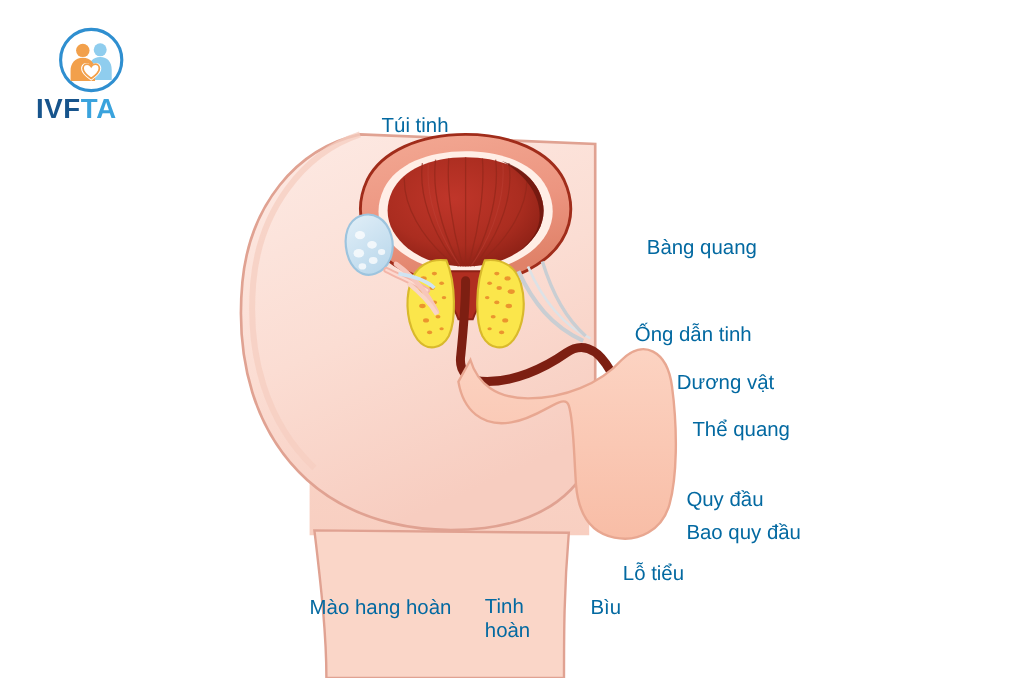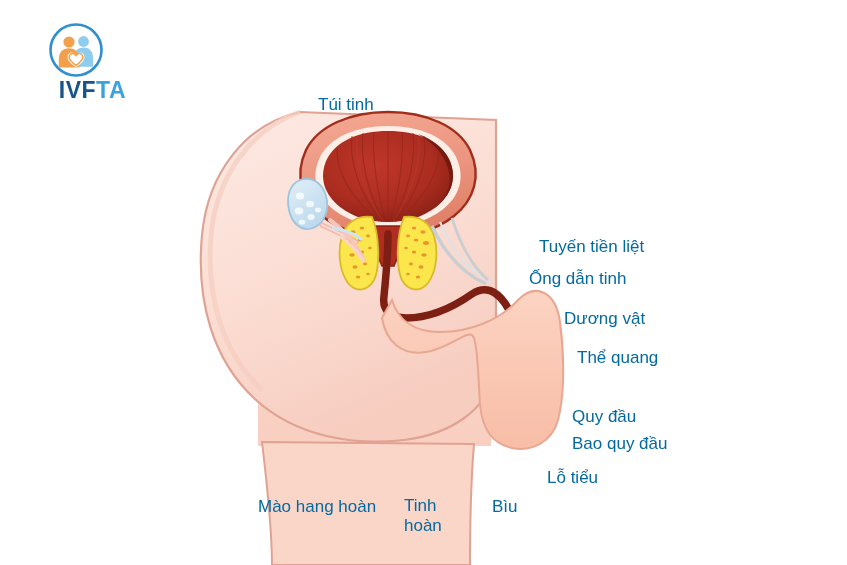--- a/index.html
+++ b/index.html
@@ -8,21 +8,21 @@
     font-family:"Liberation Sans", sans-serif;
     overflow:hidden;
   }
   #page{ position:relative; width:847px; height:565px; background:#fff; }
 
   
   #logo{ position:absolute; left:30px; top:22px; width:96px; height:82px; }
   #logo .mark{ position:absolute; left:18px; top:0; width:56px; height:56px; }
   #logo .wordmark{
     position:absolute; left:0; top:55px; width:96px;
-    text-align:right; font-size:23px; font-weight:bold;
+    text-align:left; font-size:23px; font-weight:bold;
     letter-spacing:0.5px; line-height:26px;
   }
   #logo .w1{ color:#17548c; }
   #logo .w2{ color:#3aa3dd; }
 
   
   #art{ position:absolute; left:0; top:0; width:847px; height:565px; }
 
   
   .label{
@@ -362,24 +362,24 @@
       <circle cx="524" cy="397" r="3.2"></circle>
       <circle cx="545" cy="424" r="3.2"></circle>
       <circle cx="429" cy="412" r="3.2"></circle>
       <circle cx="441" cy="408" r="3.2"></circle>
       <circle cx="476" cy="424" r="3.2"></circle>
     </g>
   </path>
     </svg>
 
   <div class="label" style="left:318px; top:76px;">Túi tinh</div>
-  <div class="label" style="left:539px; top:218px;">Tuyến tiền liệt</div>
+  <div class="label" style="left:539px; top:178px;">Bàng quang</div>
   <div class="label" style="left:529px; top:250px;">Ống dẫn tinh</div>
   <div class="label" style="left:564px; top:290px;">Dương vật</div>
   <div class="label" style="left:577px; top:329px;">Thể quang</div>
   <div class="label" style="left:572px; top:388px;">Quy đầu</div>
   <div class="label" style="left:572px; top:415px;">Bao quy đầu</div>
-  <div class="label" style="left:547px; top:449px;text-align:right;">Lỗ tiểu</div>
+  <div class="label" style="left:519px; top:449px;text-align:right;">Lỗ tiểu</div>
   <div class="label" style="left:258px; top:478px;">Mào hang hoàn</div>
   <div class="label wrap" style="left:404px; top:478px;">Tinh hoàn</div>
   <div class="label" style="left:492px; top:478px;">Bìu</div>
 
 </div>
 
 </body></html>

